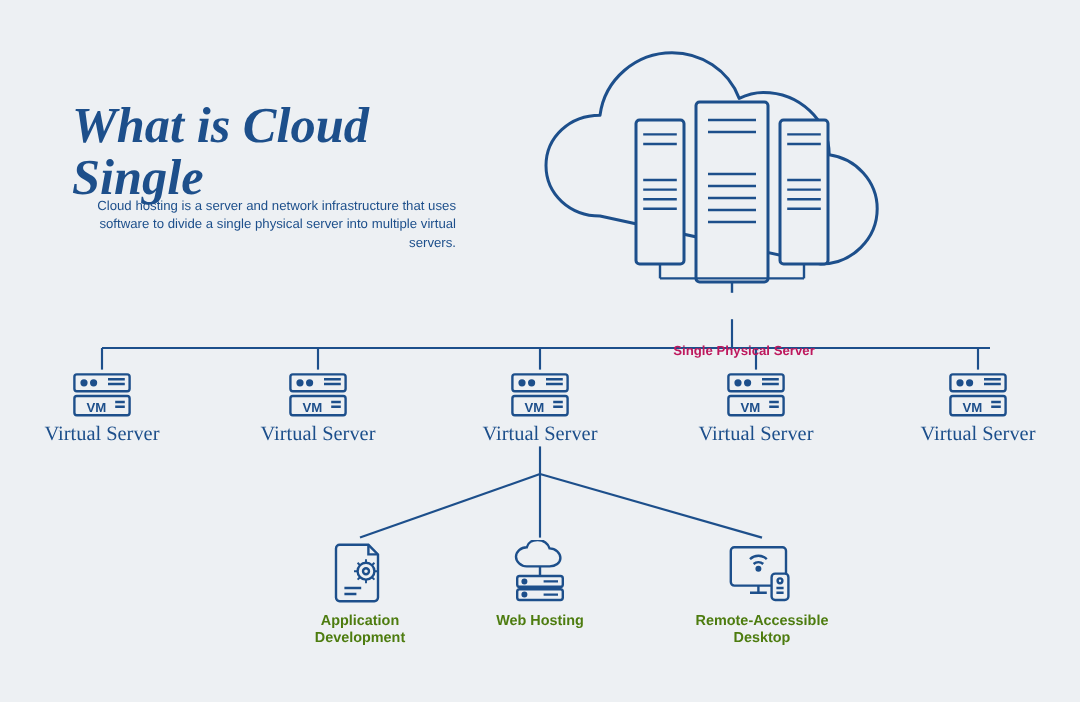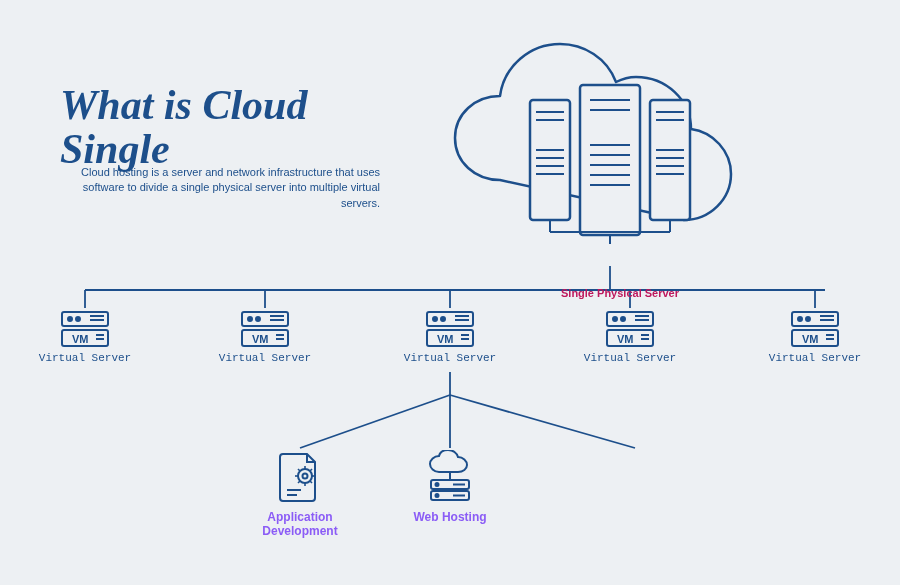--- a/index.html
+++ b/index.html
@@ -58,42 +58,42 @@
     width: 832px;
     height: 70px;
   }
   .vm {
     position: absolute;
     width: 120px;
     text-align: center;
   }
   .vm svg { display: block; margin: 0 auto; }
   .vm-label {
-    font-size: 11px;
+    font-size: 17px;
     color: #1d4f8b;
-    font-family: Liberation Mono, monospace;
+    font-family: Liberation Serif, serif;
     margin-top: 4px;
   }
   .use-row {
     position: absolute;
     top: 450px;
     left: 0;
     width: 900px;
     height: 110px;
   }
   .use {
     position: absolute;
     width: 140px;
     text-align: center;
   }
   .use svg { display: block; margin: 0 auto; }
   .use-label {
     font-size: 12px;
     font-weight: bold;
-    color: #8b5cf6;
+    color: #4d7c0f;
     font-family: Arial, sans-serif;
     margin-top: 6px;
     line-height: 1.2;
   }
 </style>
 </head>
 <body>
 
 <div class="title">
   <span>What is Cloud</span><br>
@@ -295,13 +295,32 @@
         <rect x="8" y="41" width="38" height="9" rx="2"></rect>
         <circle cx="14" cy="34.5" r="1.5" fill="#1d4f8b"></circle>
         <circle cx="14" cy="45.5" r="1.5" fill="#1d4f8b"></circle>
         <line x1="30" y1="34.5" x2="42" y2="34.5"></line>
         <line x1="30" y1="45.5" x2="42" y2="45.5"></line>
         <line x1="27" y1="22" x2="27" y2="30"></line>
       </g>
     </svg>
     <div class="use-label">Web Hosting</div>
   </div>
+  <div class="use" style="left:565px">
+    <svg width="60" height="54">
+      <g fill="none" stroke="#1d4f8b" stroke-width="2">
+        <rect x="4" y="6" width="46" height="32" rx="3"></rect>
+        <line x1="20" y1="44" x2="34" y2="44"></line>
+        <line x1="27" y1="38" x2="27" y2="44"></line>
+
+        <path d="M20 16 a10 10 0 0 1 14 0"></path>
+        <path d="M23 20 a6 6 0 0 1 8 0"></path>
+        <circle cx="27" cy="24" r="1.5" fill="#1d4f8b"></circle>
+
+        <rect x="38" y="28" width="14" height="22" rx="3" fill="#edf0f3"></rect>
+        <circle cx="45" cy="34" r="2"></circle>
+        <line x1="42" y1="40" x2="48" y2="40"></line>
+        <line x1="42" y1="44" x2="48" y2="44"></line>
+      </g>
+    </svg>
+    <div class="use-label">Remote-Accessible<br>Desktop</div>
+  </div>
 </div>
 
 </body></html>

